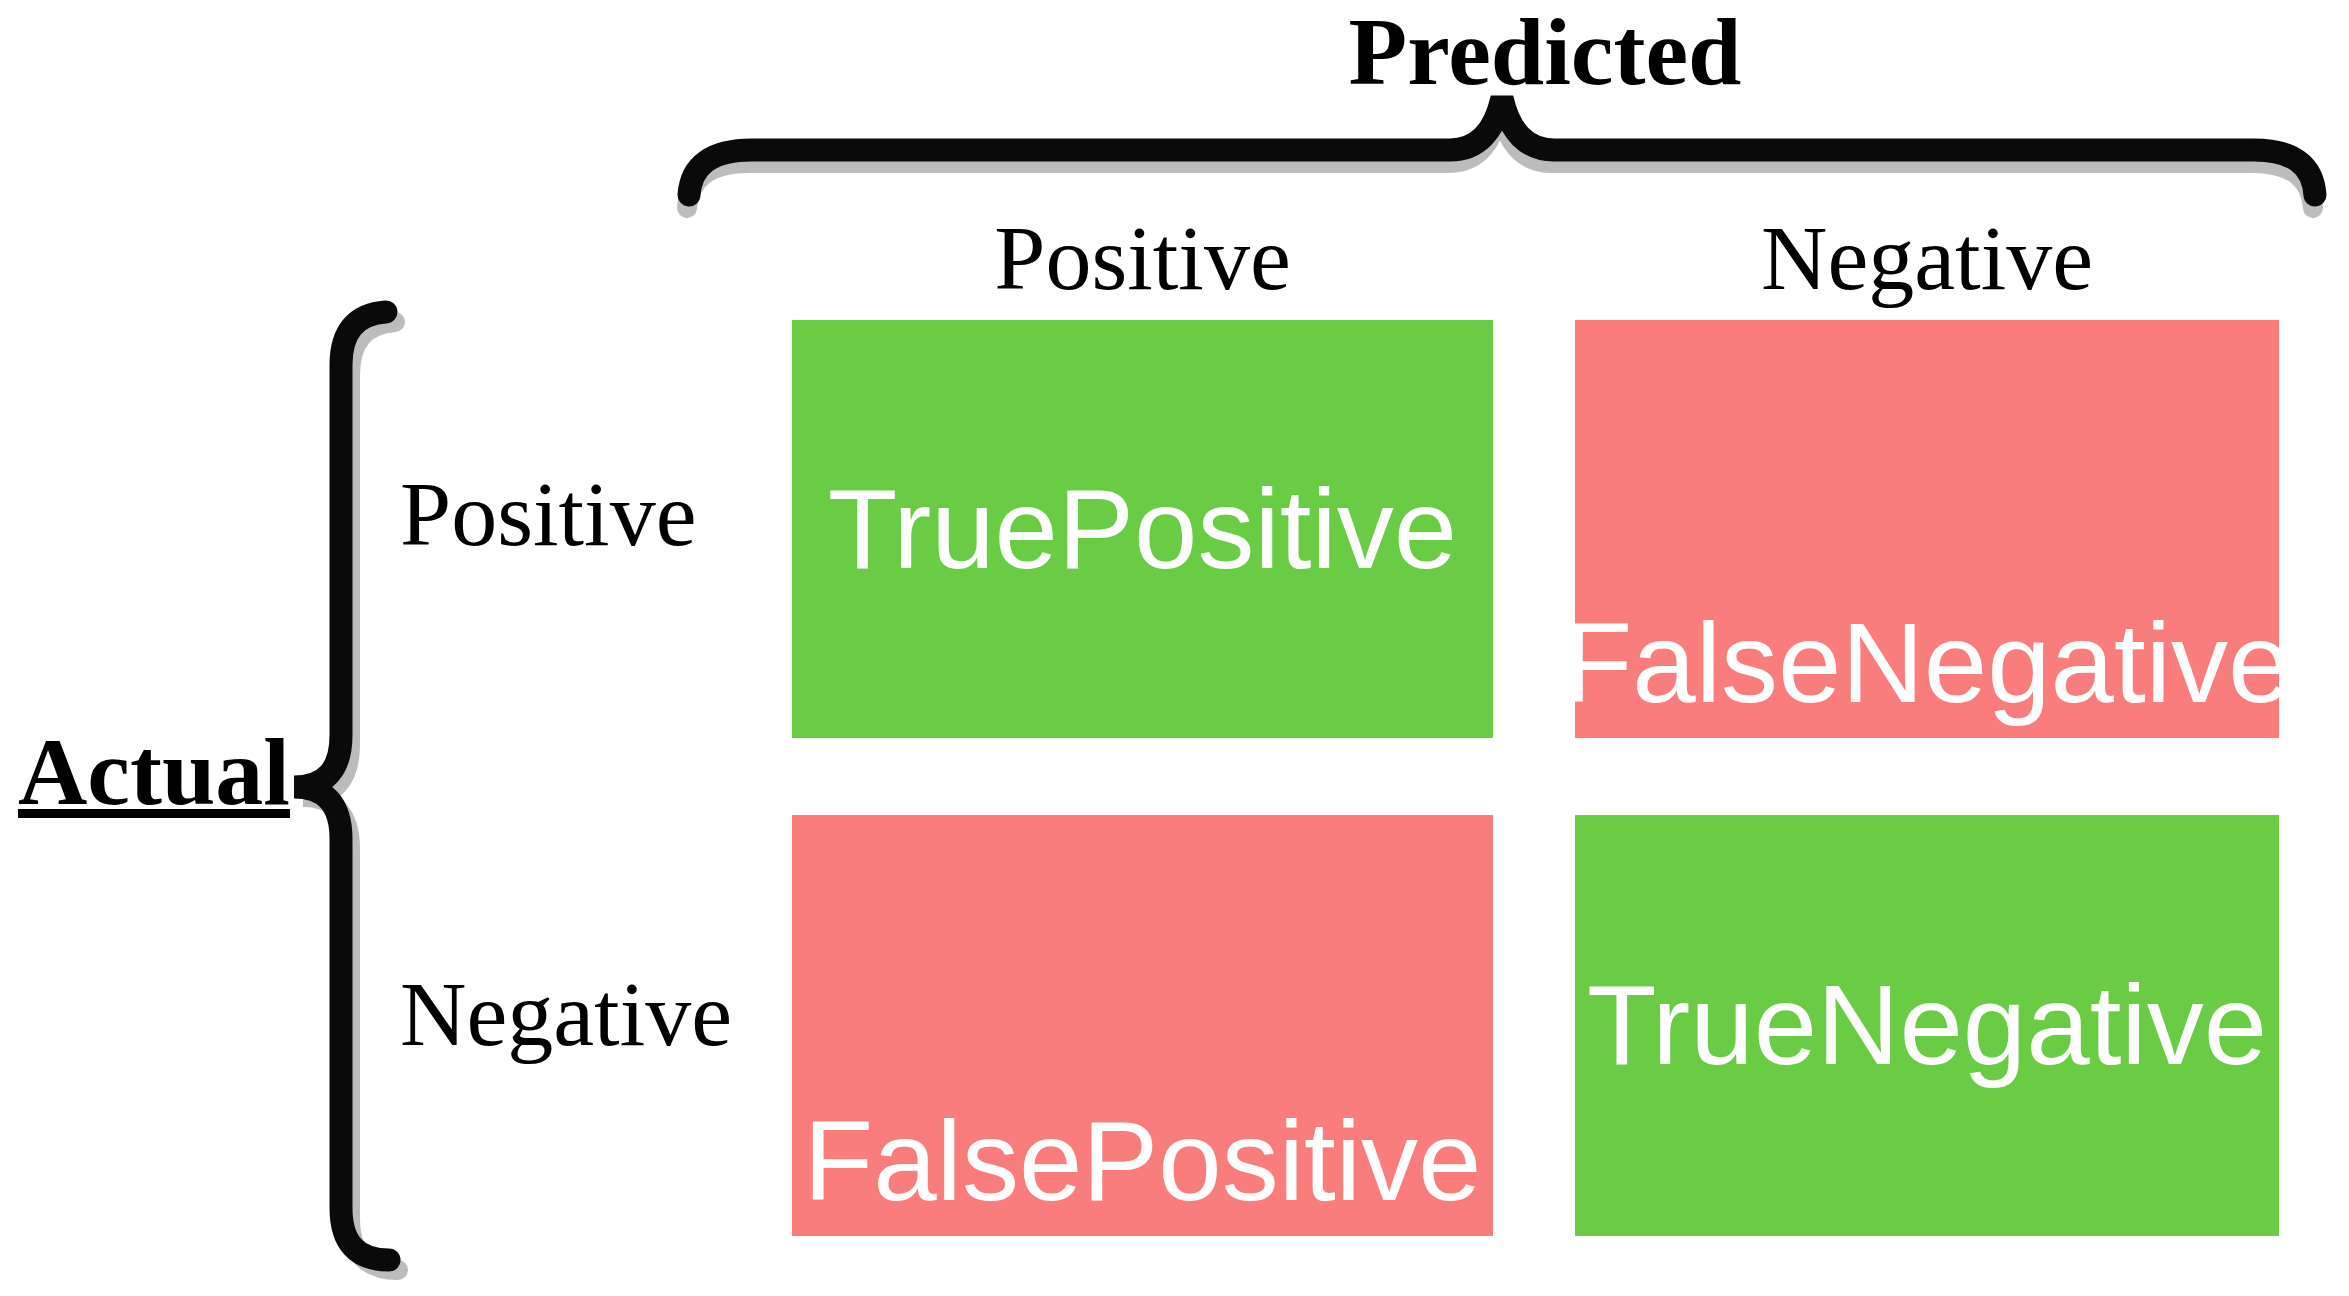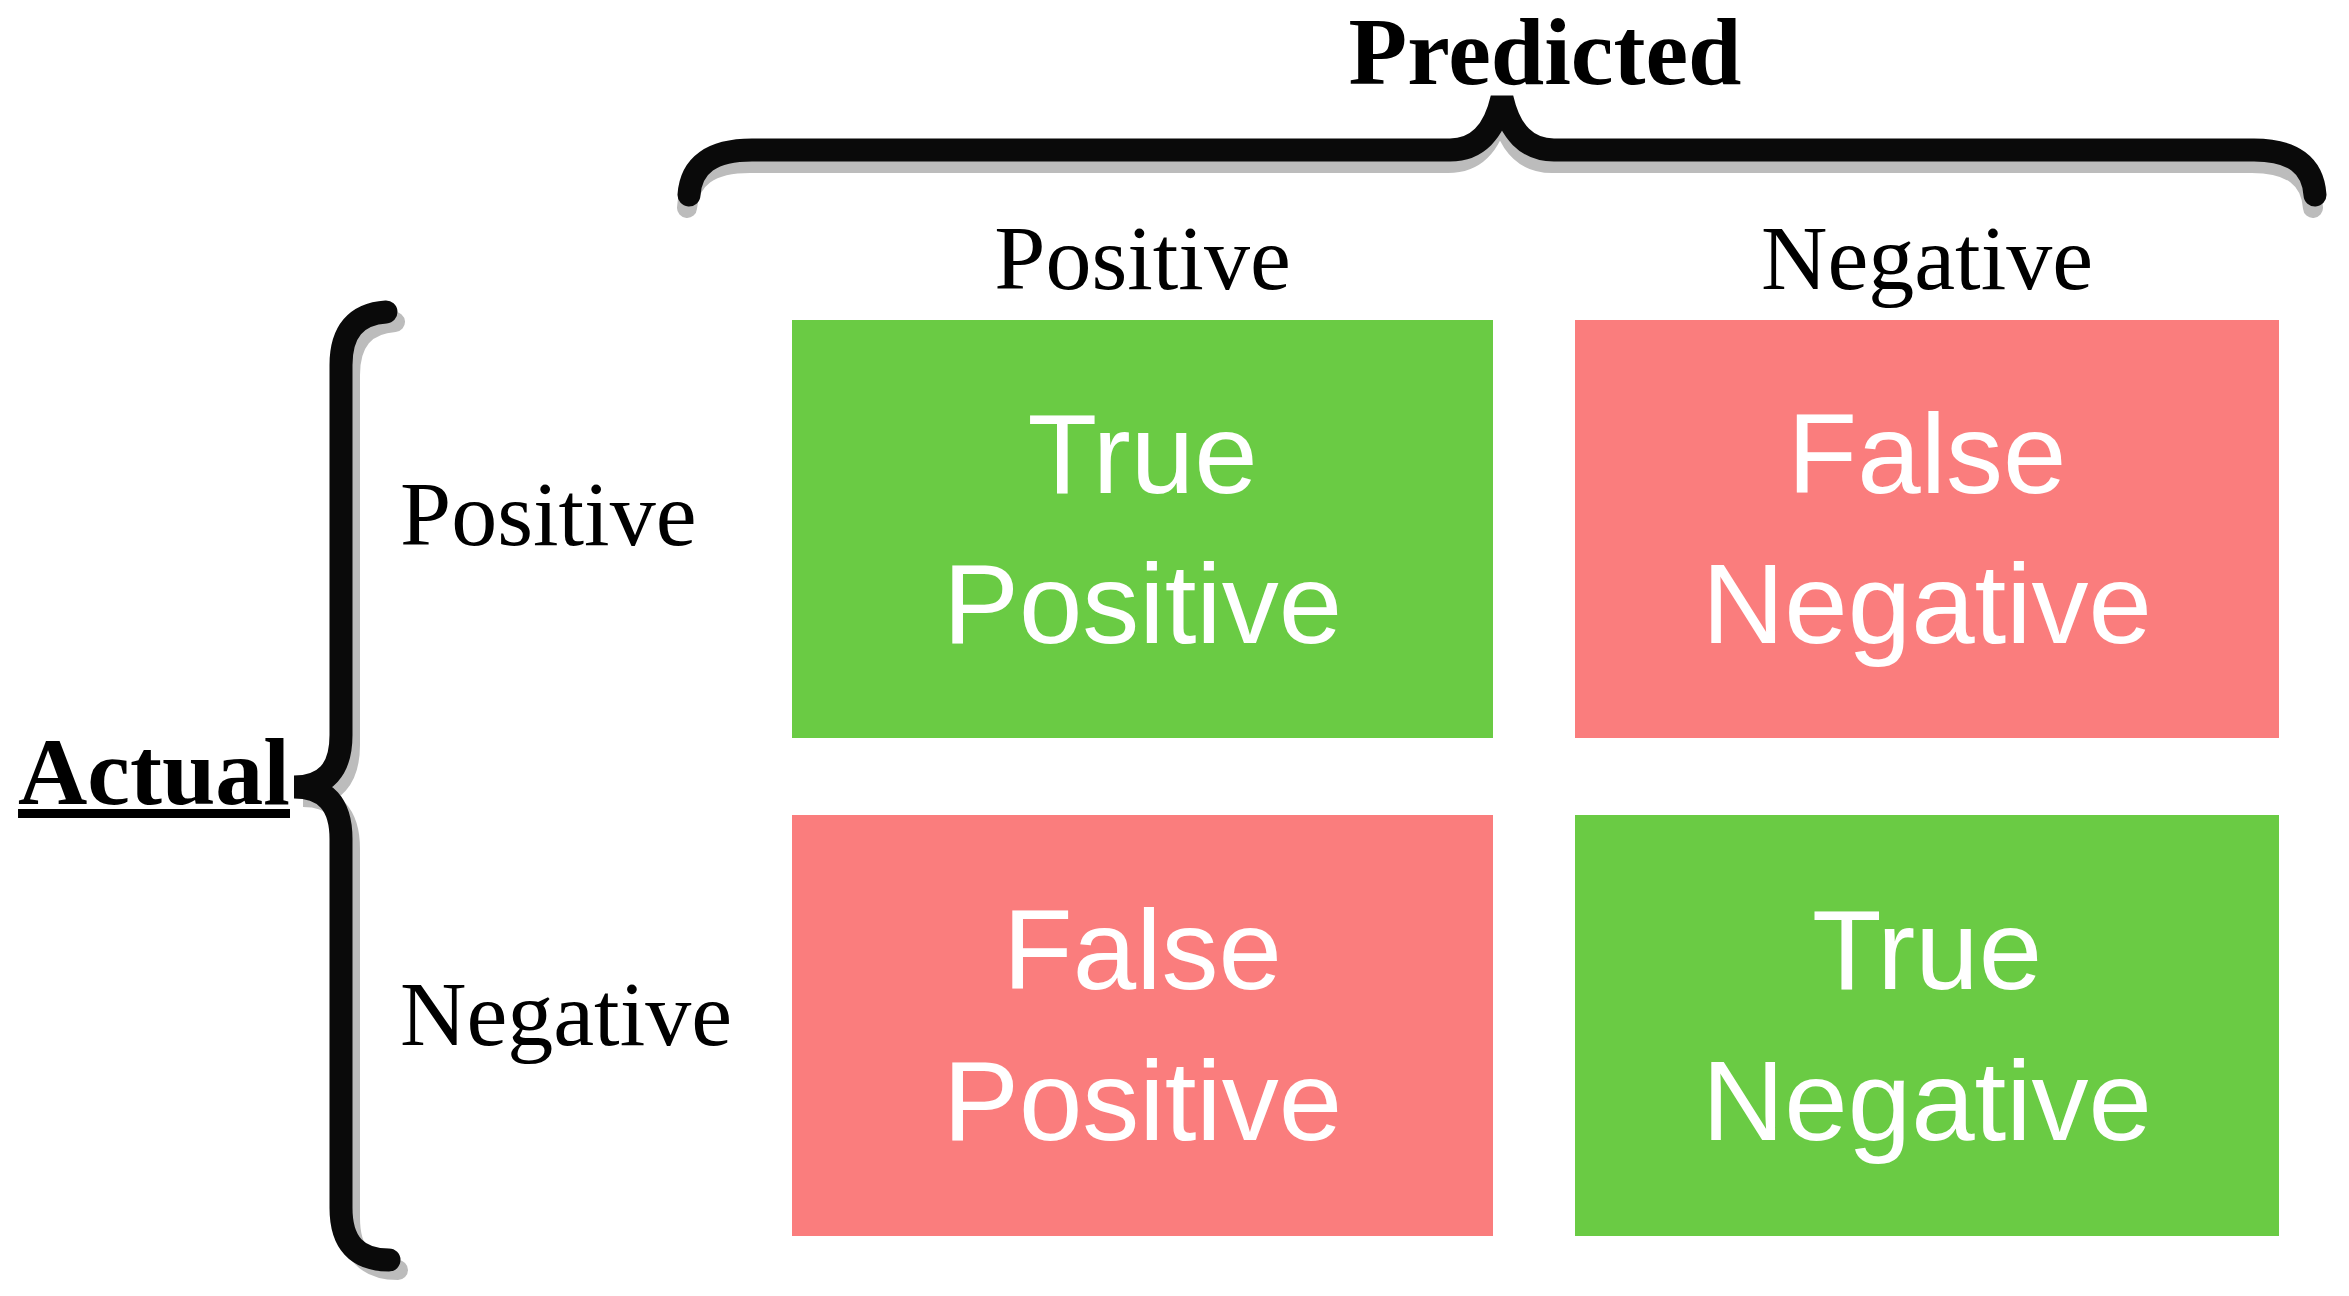--- a/index.html
+++ b/index.html
@@ -38,31 +38,30 @@
     white-space: nowrap;
   }
   .col-label { text-align: center; }
   #col-label-positive { left: 792px; top: 206px; width: 701px; }
   #col-label-negative { left: 1575px; top: 206px; width: 704px; }
   #row-label-positive { left: 400px; top: 462px; }
   #row-label-negative { left: 400px; top: 962px; }
   .cell {
     position: absolute;
     display: flex;
-    flex-direction: column;
     align-items: center;
     justify-content: center;
     color: var(--cell-text, #fff);
     font-family: "Liberation Sans", "DejaVu Sans", sans-serif;
     font-size: 114px;
     line-height: 1.32;
     text-align: center;
   }
   .cell.correct   { background: var(--correct, #6acb44); }
-  .cell.incorrect { background: var(--incorrect, #fa7d7d); }
+  .cell.incorrect { background: var(--incorrect, #fa7d7d); align-items: flex-end; }
   #cell-true-positive  { left: 792px;  top: 320px; width: 701px; height: 418px; }
   #cell-false-negative { left: 1575px; top: 320px; width: 704px; height: 418px; }
   #cell-false-positive { left: 792px;  top: 815px; width: 701px; height: 421px; }
   #cell-true-negative  { left: 1575px; top: 815px; width: 704px; height: 421px; }
   .cell .line { display: block; }
   #brace-layer {
     position: absolute;
     left: 0; top: 0;
     width: 2349px; height: 1296px;
     pointer-events: none;

